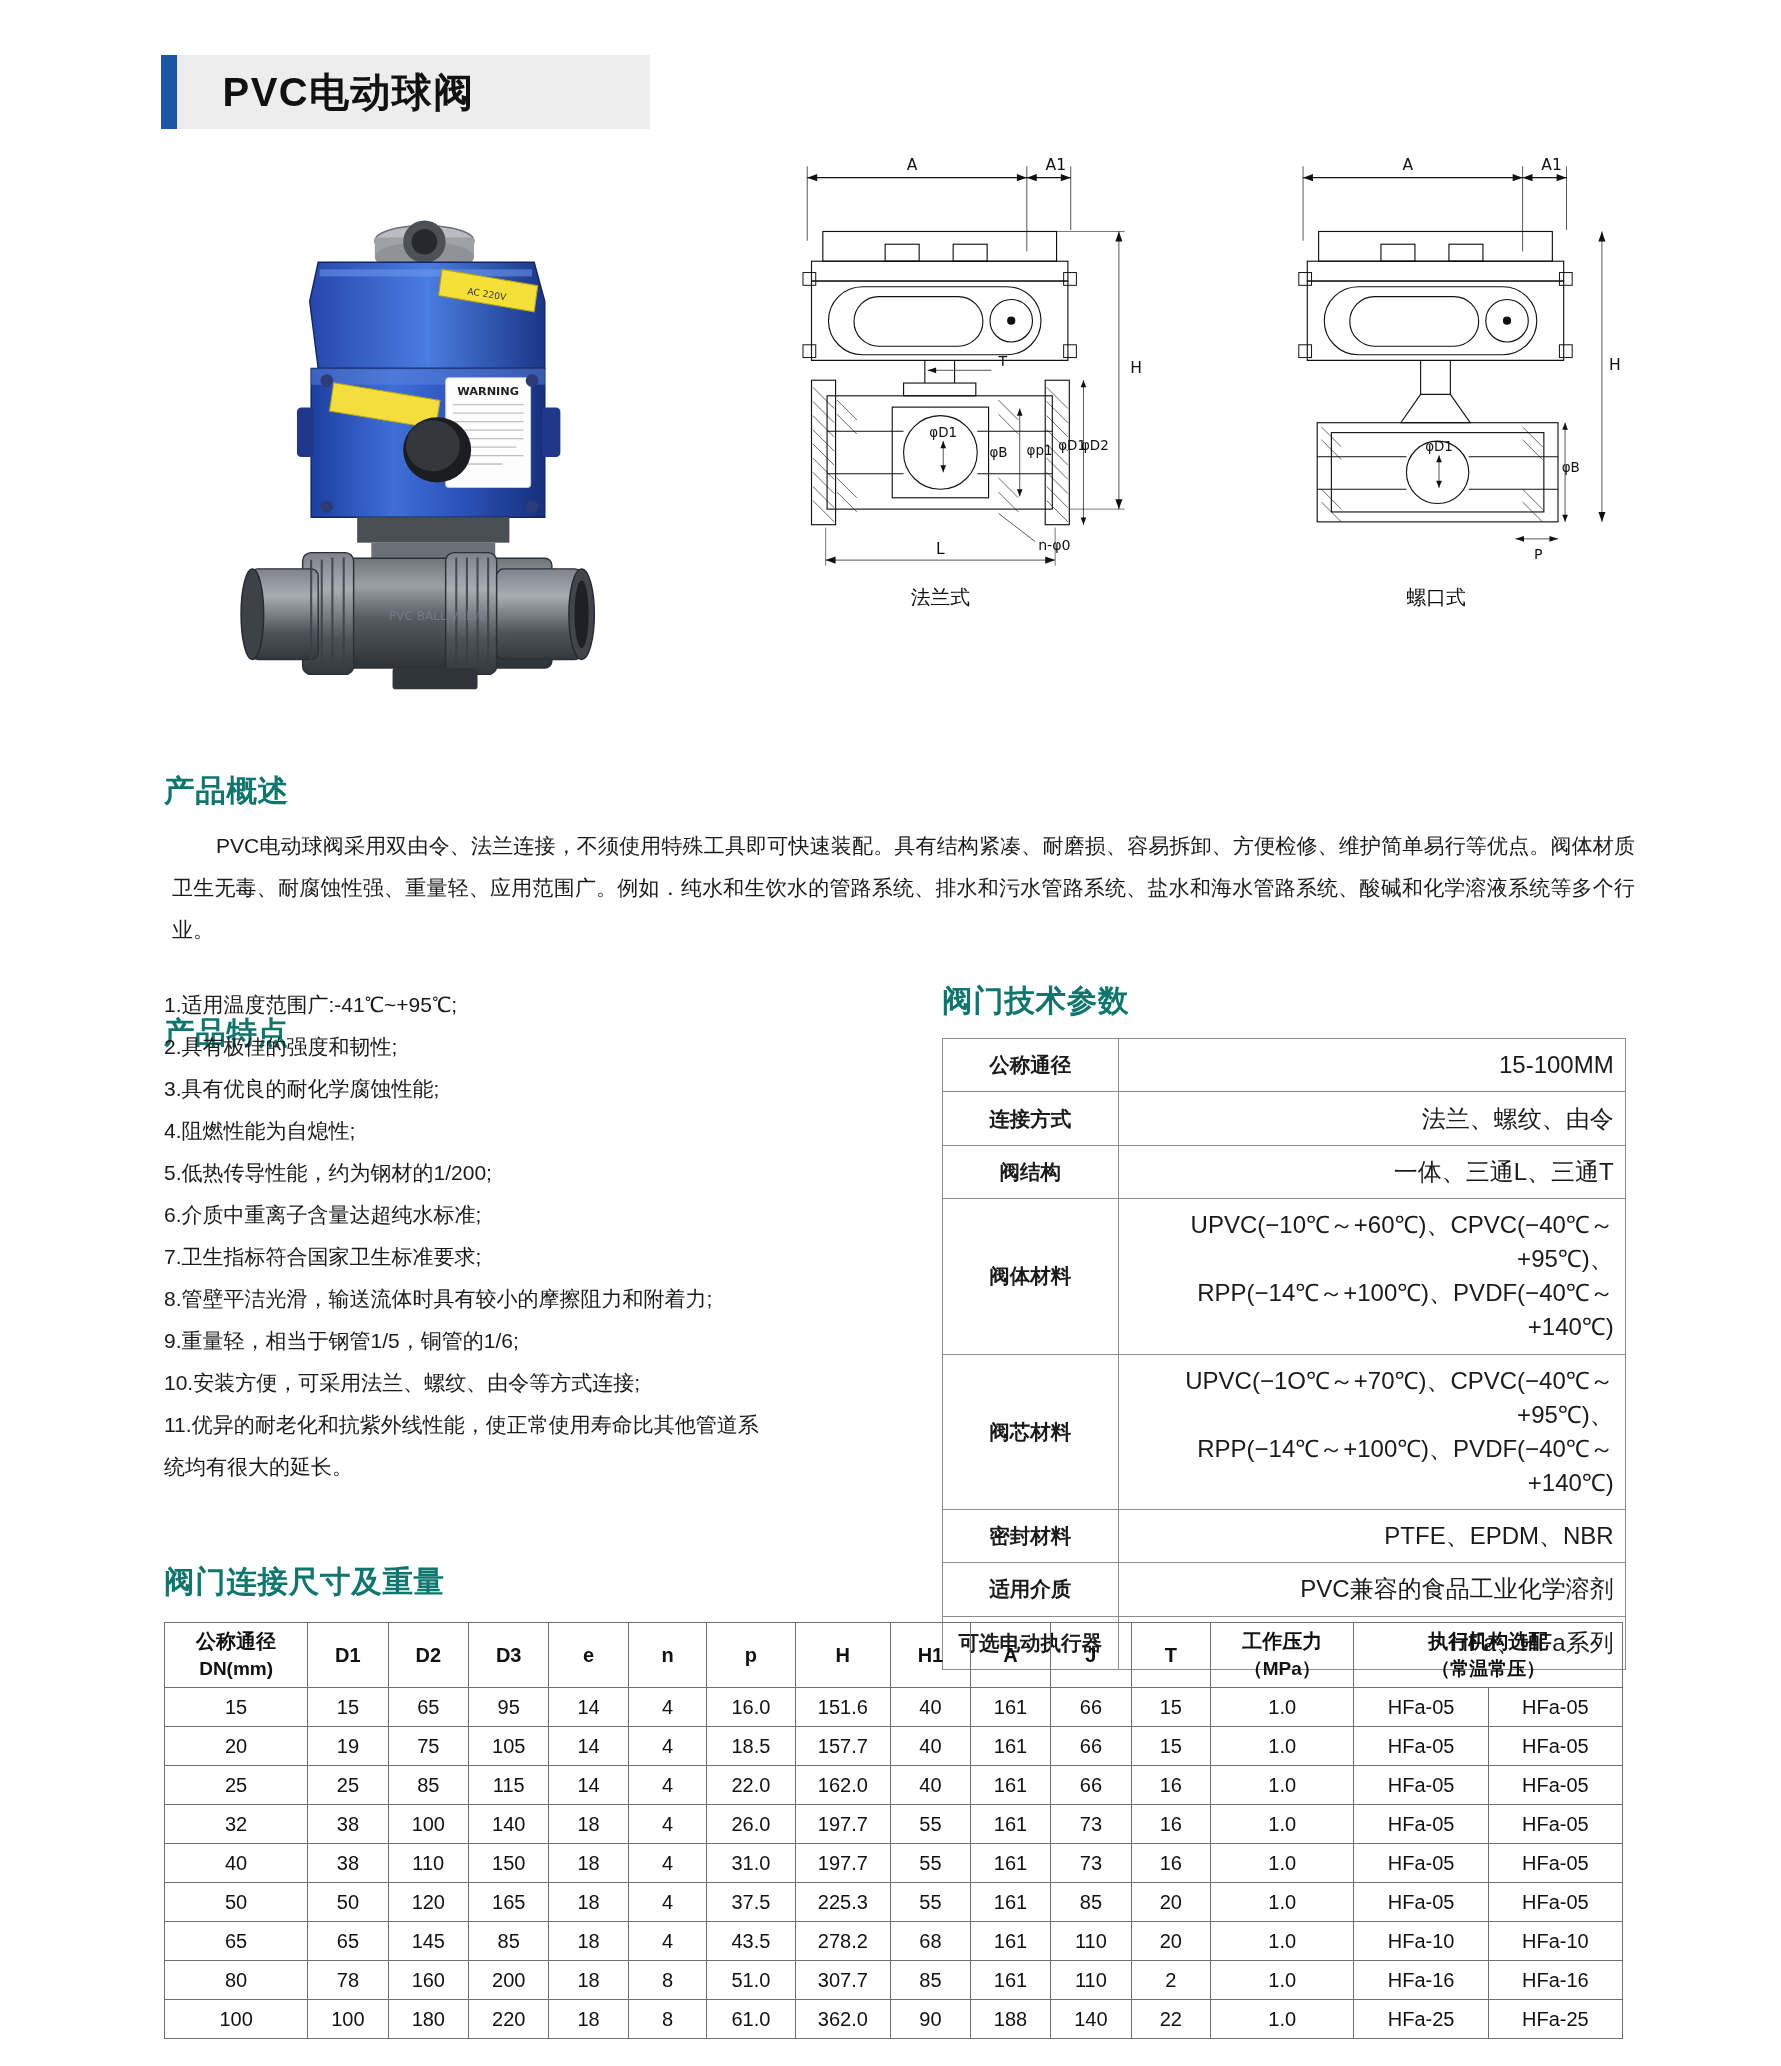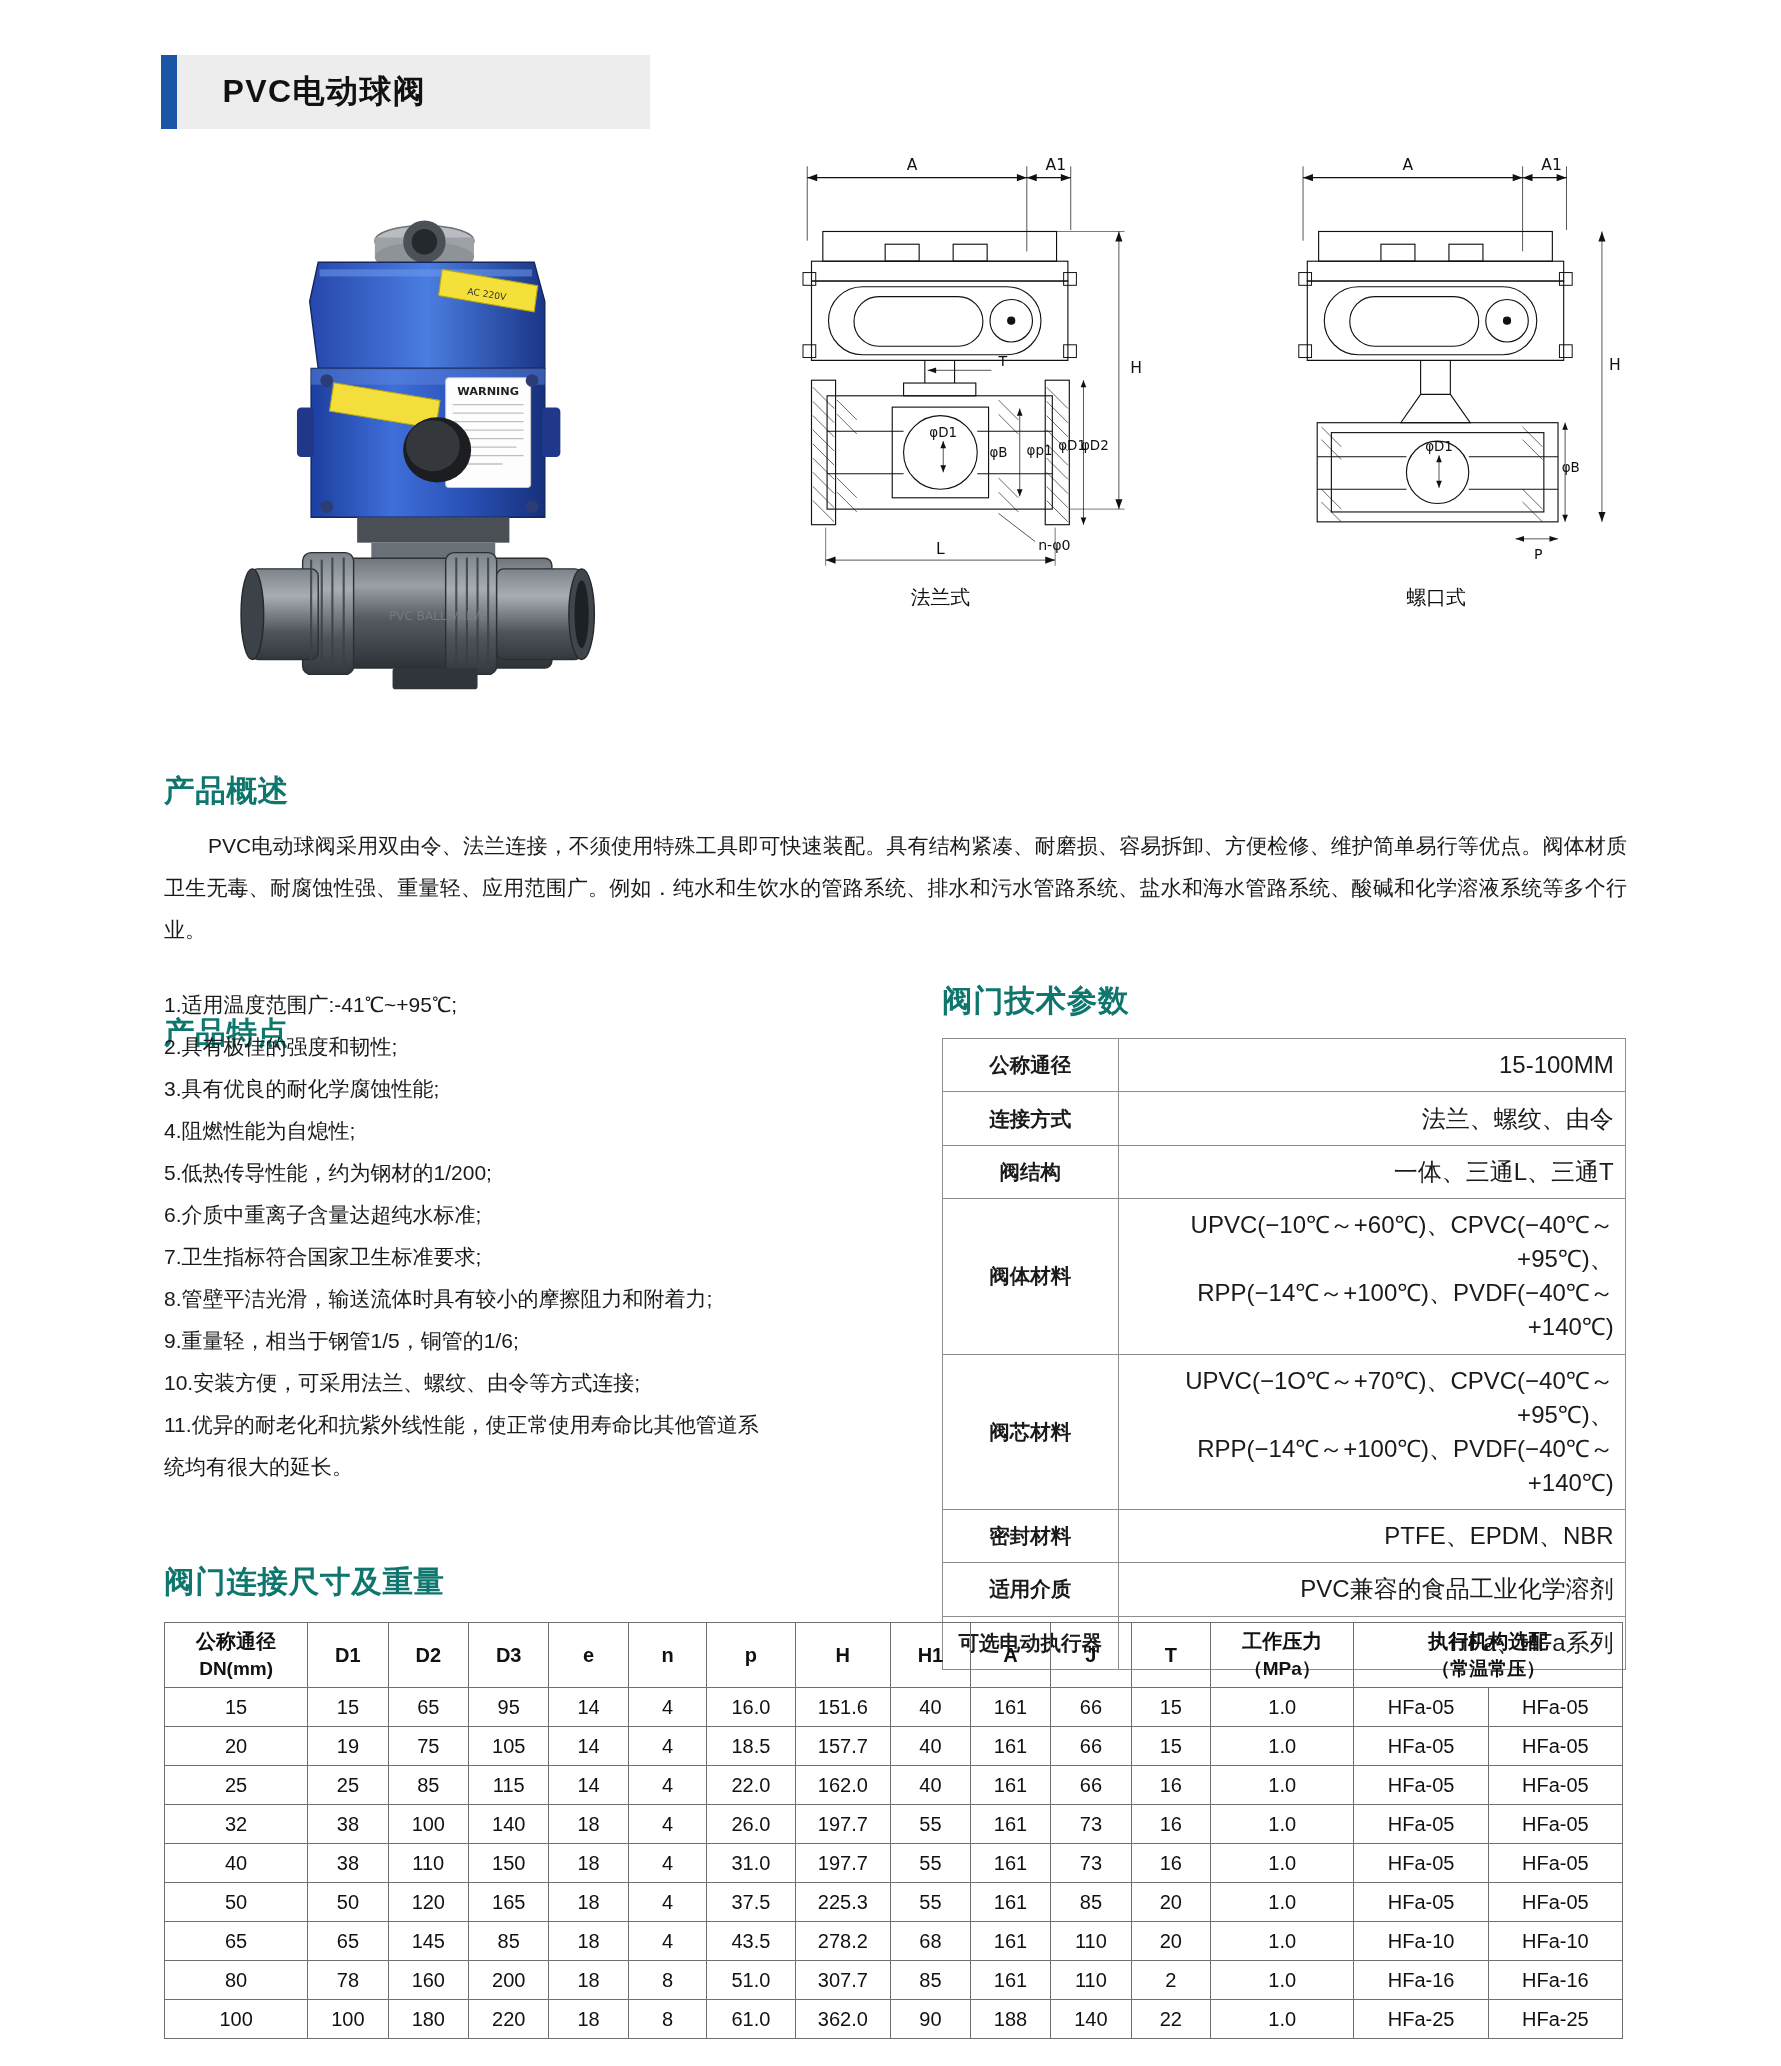--- a/index.html
+++ b/index.html
@@ -24,21 +24,21 @@
     position:absolute;
     left:161px; top:55px;
     width:489px; height:74px;
     background:#ededed;
     display:flex; align-items:center;
   }
   .title-accent{
     width:15.6px; height:74px; background:#1b55a6; flex:0 0 15.6px;
   }
   .title-text{
-    font-size:32px;
+    font-size:40px;
     font-weight:bold;
     color:#111;
     letter-spacing:1.4px;
     margin-left:46px;
   }
 
   
   .photo{
     position:absolute;
     left:212px; top:195px;
@@ -58,21 +58,21 @@
     position:absolute;
     font-size:30.5px;
     font-weight:bold;
     color:#0f766e;
     letter-spacing:0.7px;
   }
 
   
   .overview-p{
     position:absolute;
-    left:164px; top:825px;
+    left:172px; top:825px;
     width:1463px;
     font-size:21px;
     line-height:42px;
     color:#1a1a1a;
     text-align:justify;
     text-indent:44px;
   }
 
   
   .features{

